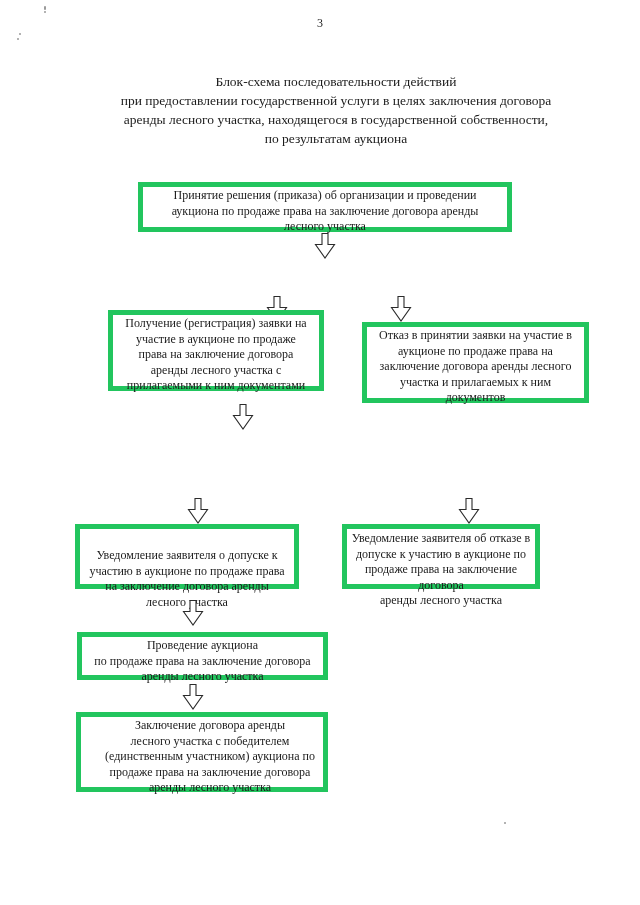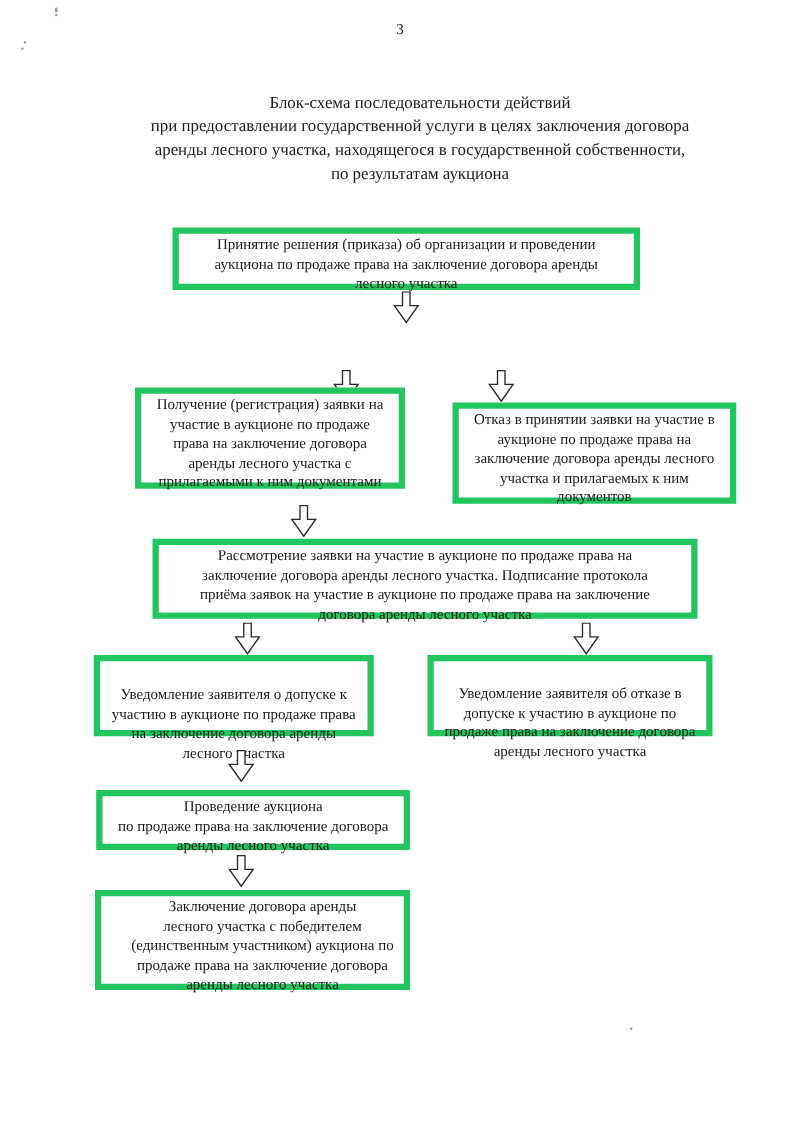--- a/index.html
+++ b/index.html
@@ -28,21 +28,21 @@
     font-size:12px;line-height:15.5px;
     white-space:pre-line;
     padding-top:1px;
   }
   .n1{left:138px;top:182px;width:374px;height:50px;}
   .n2{left:138px;top:262px;width:376px;height:32px;}
   .n3{left:108px;top:310px;width:216px;height:81px;}
   .n4{left:362px;top:322px;width:227px;height:81px;}
   .n5{left:122px;top:431px;width:436px;height:64px;}
   .n6{left:75px; top:524px;width:224px;height:65px;padding-top:19px;}
-  .n7{left:342px;top:524px;width:228px;height:65px;padding-top:18px;font-family:Liberation Serif, serif;}
+  .n7{left:342px;top:524px;width:198px;height:65px;padding-top:2px;font-family:Liberation Serif, serif;}
   .n8{left:77px; top:632px;width:251px;height:48px;}
   .n9{left:76px; top:712px;width:252px;height:80px;padding-left:16px;}
   .arrow{position:absolute;width:22px;height:26px;}
   .a1{left:314px;top:233px;}
   .a2{left:266px;top:296px;}
   .a3{left:390px;top:296px;}
   .a4{left:232px;top:404px;}
   .a5{left:187px;top:498px;}
   .a6{left:458px;top:498px;}
   .a7{left:182px;top:600px;}
@@ -91,24 +91,20 @@
   <div class="node n4">Отказ в принятии заявки на участие в
 аукционе по продаже права на
 заключение договора аренды лесного
 участка и прилагаемых к ним
 документов</div>
 
   <svg class="arrow a4" viewBox="0 0 22 26">
     <path d="M8 0.5 V11.5 H1.5 L11 25 L20.5 11.5 H14 V0.5 Z" fill="#ffffff" stroke="#2b2b2b" stroke-width="1.1"></path>
   </svg>
 
-  <div class="node n5">Рассмотрение заявки на участие в аукционе по продаже права на
-заключение договора аренды лесного участка. Подписание протокола
-приёма заявок на участие в аукционе по продаже права на заключение
-договора аренды лесного участка</div>
 
   <svg class="arrow a5" viewBox="0 0 22 26">
     <path d="M8 0.5 V11.5 H1.5 L11 25 L20.5 11.5 H14 V0.5 Z" fill="#ffffff" stroke="#2b2b2b" stroke-width="1.1"></path>
   </svg>
   <svg class="arrow a6" viewBox="0 0 22 26">
     <path d="M8 0.5 V11.5 H1.5 L11 25 L20.5 11.5 H14 V0.5 Z" fill="#ffffff" stroke="#2b2b2b" stroke-width="1.1"></path>
   </svg>
 
   <div class="node n6">Уведомление заявителя о допуске к
 участию в аукционе по продаже права

